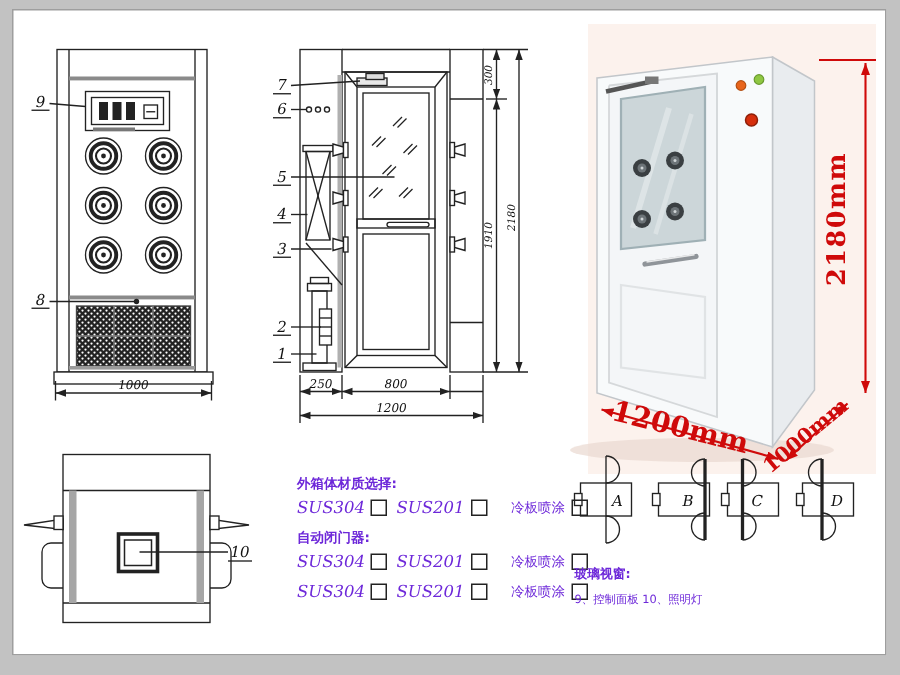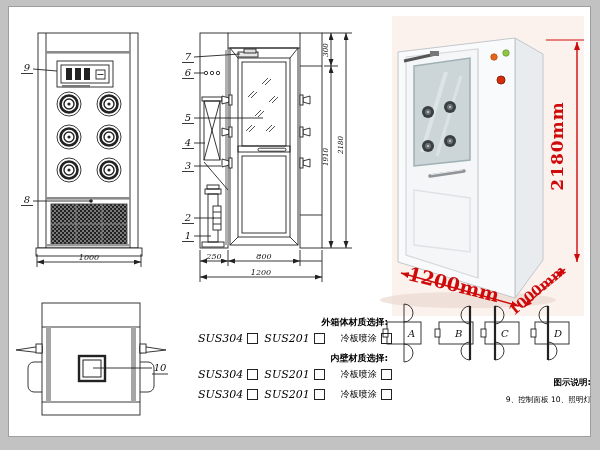--- a/index.html
+++ b/index.html
@@ -6,21 +6,21 @@
   #stage{position:relative;width:600px;height:450px;background:#c2c2c2;overflow:hidden;
          font-family:"DejaVu Sans","Liberation Sans",sans-serif;}
   #sheet{position:absolute;left:8px;top:6px;width:583px;height:431px;background:#ffffff;
          border:1px solid #9e9e9e;box-sizing:border-box;}
   svg{position:absolute;left:0;top:0;}
   .cal{font-family:"DejaVu Serif","Liberation Serif",serif;font-style:italic;font-size:10px;fill:#111;}
   .dim{font-family:"DejaVu Serif","Liberation Serif",serif;font-style:italic;font-size:8px;fill:#111;}
   .dimv{font-family:"DejaVu Serif","Liberation Serif",serif;font-style:italic;font-size:7px;fill:#111;}
   .opt-letter{font-family:"DejaVu Serif","Liberation Serif",serif;font-style:italic;font-size:10px;fill:#111;}
   .redtxt{font-family:"DejaVu Serif","Liberation Serif",serif;font-weight:bold;fill:#cf0a0a;}
-  .blk{position:absolute;color:#000000;text-align:right;}
+  .blk{position:absolute;color:#6d28d9;}
   #materials{left:198px;top:316px;width:190px;}
   .mat-title{font-size:9px;margin:0 0 3px 0;font-weight:600;}
   .mat-row{display:flex;align-items:center;margin:0 0 7px 0;white-space:nowrap;}
   .sus{font-family:"DejaVu Serif","Liberation Serif",serif;font-style:italic;font-size:11px;}
   .cjkopt{font-size:9px;margin-left:10px;}
   .cb{display:inline-block;width:9px;height:9px;border:1.2px solid #222;margin:0 6px 0 4px;flex:0 0 auto;}
   #legend{left:383px;top:377px;width:208px;}
   .lg-title{font-size:8.5px;font-weight:600;margin:0 0 4px 0;}
   .lg-line{font-size:7.6px;line-height:14px;margin:0;white-space:nowrap;}
 </style>
@@ -394,36 +394,36 @@
   <div id="materials" class="blk">
     <p class="mat-title">外箱体材质选择:</p>
     <div class="mat-row">
       <span class="sus">SUS304</span>
         <span class="cb"></span>
       <span class="sus">SUS201</span>
         <span class="cb"></span>
       <span class="cjkopt">冷板喷涂</span>
         <span class="cb"></span>
     </div>
-    <p class="mat-title">内壁材质选择:</p>
+    <p class="mat-title">自动闭门器:</p>
     <div class="mat-row">
       <span class="sus">SUS304</span>
         <span class="cb"></span>
       <span class="sus">SUS201</span>
         <span class="cb"></span>
       <span class="cjkopt">冷板喷涂</span>
         <span class="cb"></span>
     </div>
     <div class="mat-row">
       <span class="sus">SUS304</span>
         <span class="cb"></span>
       <span class="sus">SUS201</span>
         <span class="cb"></span>
       <span class="cjkopt">冷板喷涂</span>
         <span class="cb"></span>
     </div>
   </div>
 
   <div id="legend" class="blk">
-    <p class="lg-title">图示说明:</p>
+    <p class="lg-title">玻璃视窗:</p>
     <p class="lg-line">9、控制面板    10、照明灯</p>
   </div>
 </div>
 
 </body></html>

